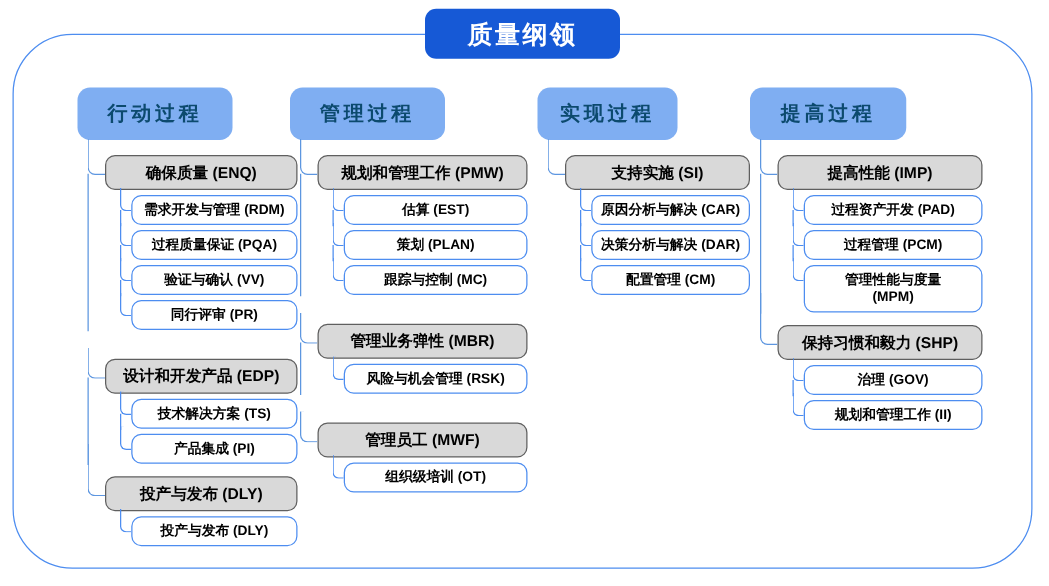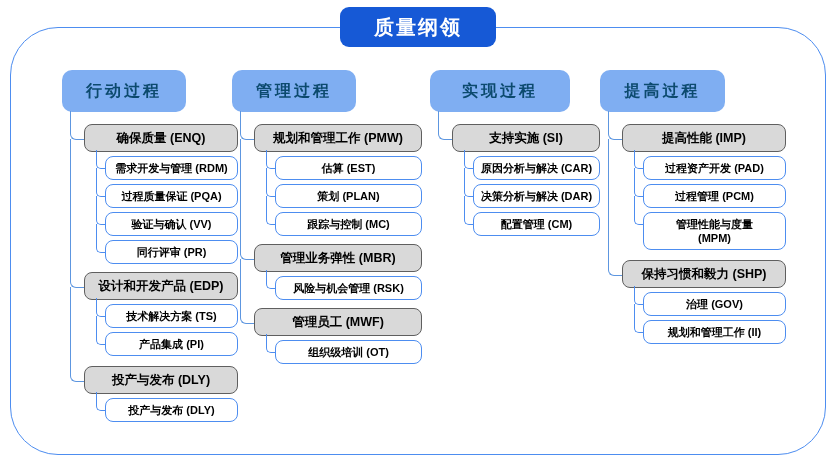--- a/index.html
+++ b/index.html
@@ -18,21 +18,21 @@
     display:flex; align-items:center; justify-content:center;
     border-radius:9px; letter-spacing:2px;
   }
   .col { position:absolute; top:70px; }
   .col-header {
     height:42px; border-radius:10px; background:#7faef2; color:#0c4a6e;
     font-size:16px; font-weight:bold; letter-spacing:3px;
     display:flex; align-items:center; justify-content:center;
   }
   ul.groups { list-style:none; margin:0; padding:0 0 0 8px; }
-  li.group { position:relative; padding-left:14px; margin-top:8px; }
+  li.group { position:relative; padding-left:14px; margin-top:23px; }
   li.group.first { margin-top:12px; }
   li.group.gap { margin-top:10px; }
   li.group::before {
     content:""; position:absolute; left:0; width:13px; top:-9px; height:24px;
     border-left:1.5px solid #5d96e0; border-bottom:1.5px solid #5d96e0;
     border-bottom-left-radius:6px;
   }
   li.group.first::before { top:-13px; height:28px; }
   li.group.gap::before { top:-26px; height:41px; }
   li.group:not(:last-child)::after {
@@ -138,21 +138,21 @@
             <div class="gbox">管理员工 (MWF)</div>
             <ul class="leaves">
               <li class="leaf">
                 <div class="wbox">组织级培训 (OT)</div>
               </li>
             </ul>
           </li>
         </ul>
       </div>
       <div class="col" style="left: 430px; width: 170px;">
-        <div class="col-header" style="width: 140px;">实现过程</div>
+        <div class="col-header" style="width: 112px;">实现过程</div>
         <ul class="groups">
           <li class="group first">
             <div class="gbox">支持实施 (SI)</div>
             <ul class="leaves">
               <li class="leaf">
                 <div class="wbox">原因分析与解决 (CAR)</div>
               </li>
               <li class="leaf">
                 <div class="wbox">决策分析与解决 (DAR)</div>
               </li>

